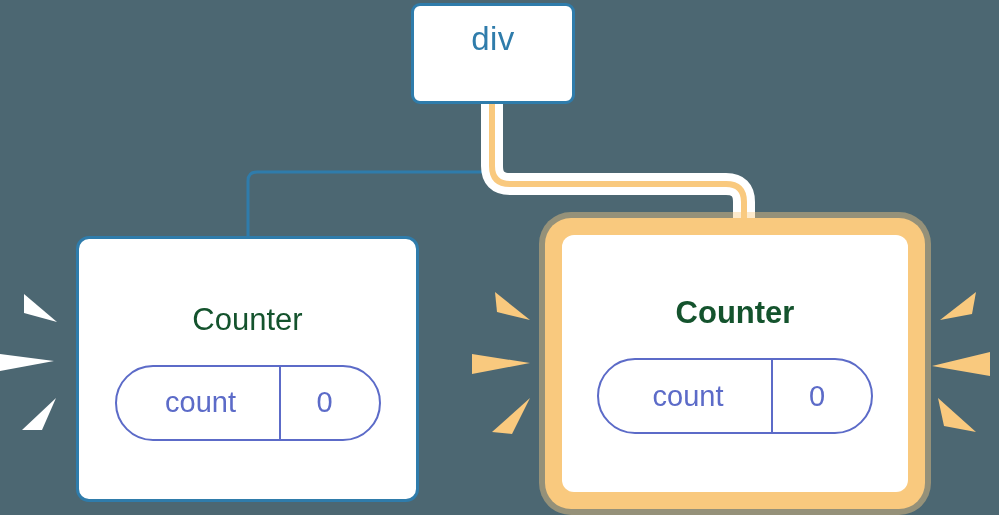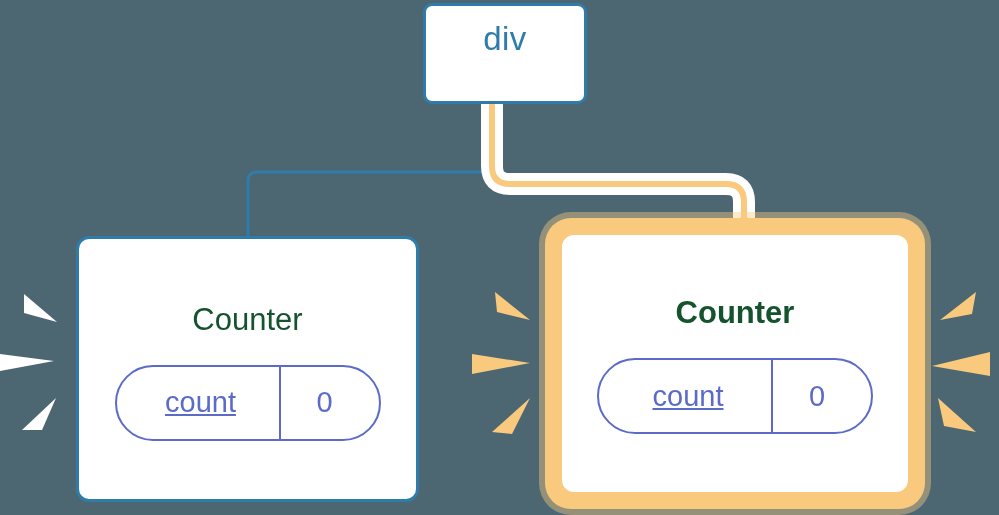--- a/index.html
+++ b/index.html
@@ -39,21 +39,20 @@
   }
 
   .node-div {
     left: 411px;
     top: 3px;
     width: 164px;
     height: 101px;
     border: 3px solid #2f7cab;
     border-radius: 9px;
     z-index: 4;
-    margin-left: 12px;
   }
   .node-div .node-title {
     font-size: 33px;
     color: #2f7cab;
     letter-spacing: .5px;
     line-height: 1;
   }
 
   .node-counter-left {
     left: 76px;
@@ -113,21 +112,20 @@
   .pill-key, .pill-val {
     display: flex;
     align-items: center;
     justify-content: center;
     color: #5c6bc8;
     font-size: 29px;
     line-height: 1;
   }
   .pill-key {
     padding: 0 40px 0 46px;
-    text-decoration: underline;
   }
   .pill-val {
     border-left: 2px solid #5c6bc8;
     padding: 0 36px 0 26px;
     min-width: 36px;
   }
   .pill-left { width: 262px; }
   .pill-left .pill-key { flex: 1 1 auto; }
   .pill-right { width: 272px; }
   .pill-right .pill-key { flex: 1 1 auto; }

